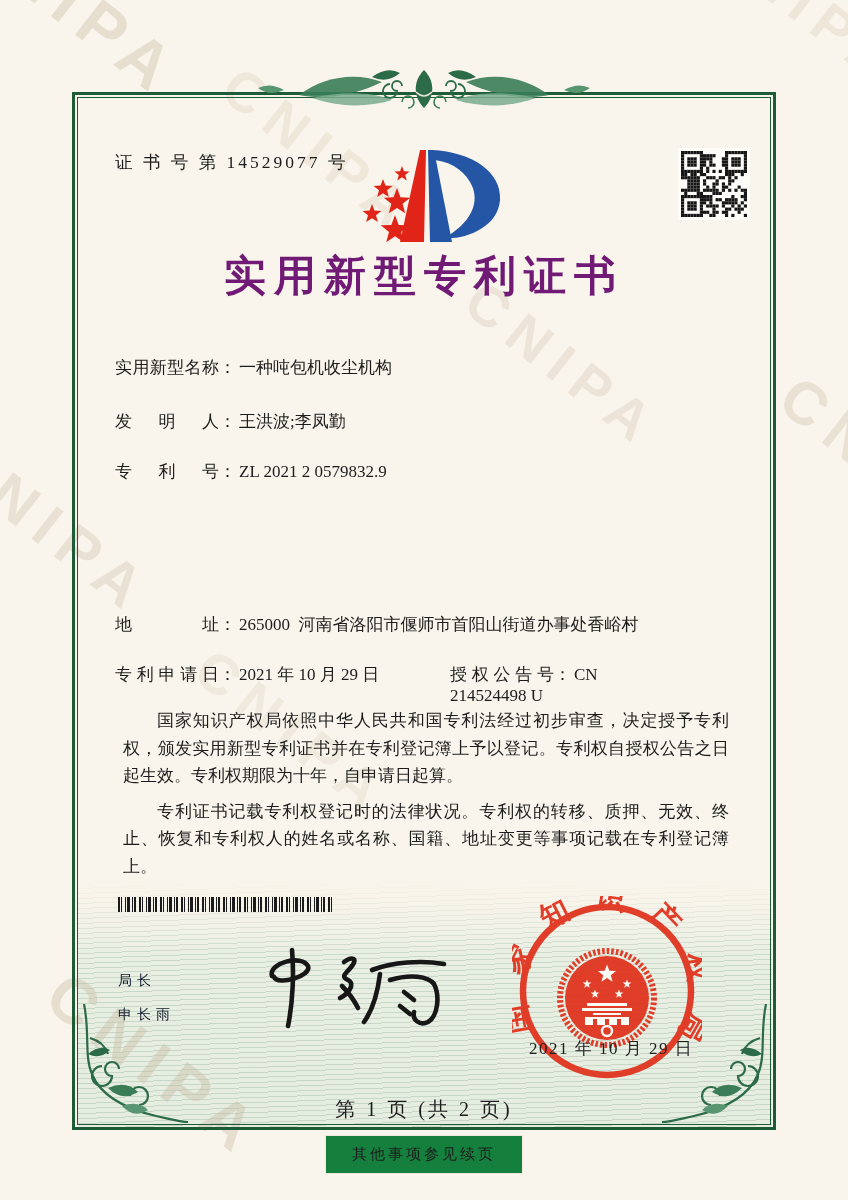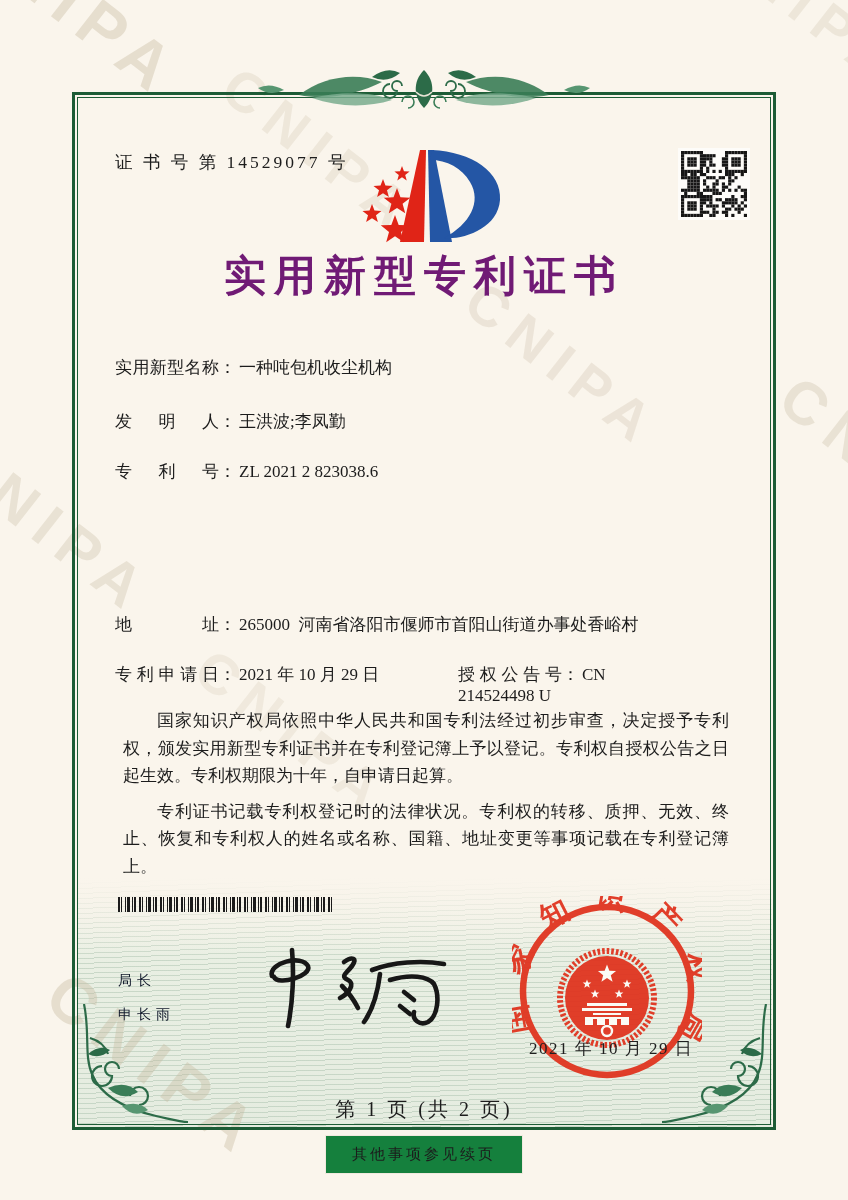--- a/index.html
+++ b/index.html
@@ -67,21 +67,21 @@
     letter-spacing:8px;color:#701a75;
   }
   .row{position:absolute;left:115px;font-size:17px;white-space:nowrap;}
   .lbl{
     display:inline-block;width:104px;
     text-align:justify;text-align-last:justify;
     vertical-align:bottom;
   }
   .colon{display:inline-block;width:20px;}
   .val{white-space:pre-wrap;}
-  .pair2{position:absolute;left:335px;top:0;margin-left:8px;}
+  .pair2{position:absolute;left:335px;top:0;}
   .paras{
     position:absolute;left:115px;top:699px;width:622px;
     font-size:17px;line-height:1.62;text-align:justify;
   }
   .paras p{margin:8px;text-indent:2em;}
   .barcode{
     position:absolute;left:118px;top:897px;width:216px;height:15px;
     background:repeating-linear-gradient(90deg,
       #1b1b1b 0 2px, transparent 2px 3px,
       #1b1b1b 3px 4px, transparent 4px 7px,
@@ -431,21 +431,21 @@
 
     <div class="title">实用新型专利证书</div>
 
     <div class="row" style="top:356px">
       <span class="lbl">实用新型名称</span><span class="colon">：</span><span class="val">一种吨包机收尘机构</span>
     </div>
     <div class="row" style="top:410px">
       <span class="lbl">发明人</span><span class="colon">：</span><span class="val">王洪波;李凤勤</span>
     </div>
     <div class="row" style="top:460px">
-      <span class="lbl">专利号</span><span class="colon">：</span><span class="val">ZL 2021 2 823038.6</span>
+      <span class="lbl">专利号</span><span class="colon">：</span><span class="val">ZL 2021 2 0579832.9</span>
     </div>
     <div class="row" style="top:613px">
       <span class="lbl">地址</span><span class="colon">：</span><span class="val">265000  河南省洛阳市偃师市首阳山街道办事处香峪村</span>
     </div>
     <div class="row" style="top:663px">
       <span class="lbl">专利申请日</span><span class="colon">：</span><span class="val">2021 年 10 月 29 日</span>
       <span class="pair2">
         <span class="lbl">授权公告号</span><span class="colon">：</span><span class="val">CN 214524498 U</span>
       </span>
     </div>

